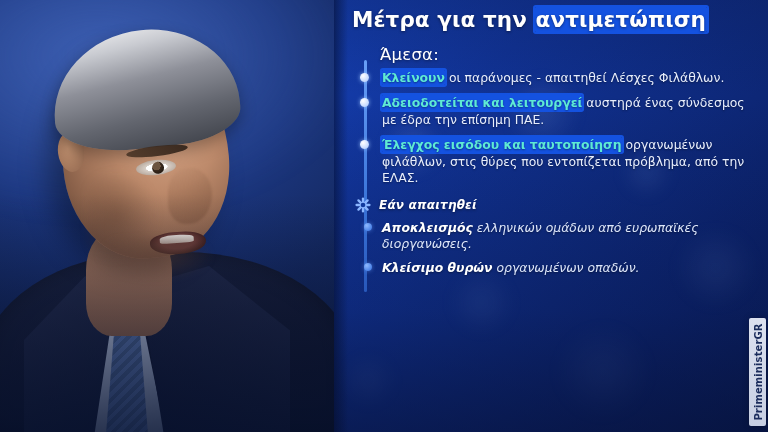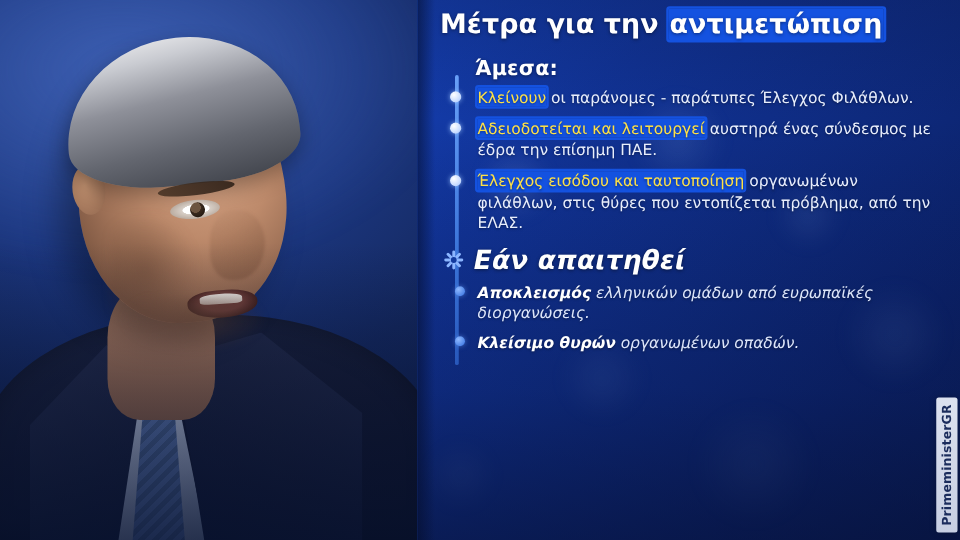--- a/index.html
+++ b/index.html
@@ -164,21 +164,21 @@
     background:#1452e0;
     box-shadow:0 0 0 2px #1452e0;
     border-radius:1px;
     padding:0 1px;
   }
   .title-l2{display:block;margin-top:3px;}
 
   
   .sec-head{
     margin:11px 0 6px 28px;color:#ffffff;
-    font-weight:700;font-size:16.5px;letter-spacing:.2px;
+    font-weight:400;font-size:16.5px;letter-spacing:.2px;
     text-shadow:0 1px 3px rgba(0,0,0,.45);
   }
 
   
   .rail-group{position:relative;margin-left:8px;padding-left:22px;}
   .rail{
     position:absolute;left:4px;top:-10px;width:3px;height:232px;
     background:linear-gradient(180deg,#6fa8ff,#3f7be0 60%,#2a5cc0);
     border-radius:2px;opacity:.92;
   }
@@ -186,31 +186,31 @@
     position:relative;display:block;margin:0 0 9px 0;
     color:#e8eefc;font-size:12.4px;line-height:1.33;
     text-shadow:0 1px 2px rgba(0,0,0,.38);
   }
   .b-item .dot{
     position:absolute;left:-22px;top:3px;width:9px;height:9px;border-radius:50%;
     background:radial-gradient(circle at 35% 32%,#ffffff,#cfe0ff 55%,#9ec0ff);
     box-shadow:0 0 4px rgba(160,200,255,.8);
   }
   .b-item .lead{
-    color:#fde047;font-weight:400;
+    color:#5eead4;font-weight:700;
     background:#1452e0;box-shadow:0 0 0 2px #1452e0;border-radius:1px;margin-top:27px;
   }
 
   
   .cond{margin:9px 0 0 0;position:relative;}
   .cond-head{
     display:flex;align-items:center;gap:7px;margin-left:2px;margin-bottom:6px;
   }
   .cond-head .label{
-    color:#ffffff;font-style:italic;font-weight:700;font-size:21px;
+    color:#ffffff;font-style:italic;font-weight:700;font-size:12px;
     letter-spacing:.2px;text-shadow:0 1px 3px rgba(0,0,0,.45);
   }
   .asterisk-icon{width:18px;height:18px;display:block;flex:0 0 18px;}
   .cond-list{margin:0;padding-left:30px;position:relative;}
   .c-item{
     position:relative;display:block;margin:0 0 7px 0;
     color:#dde6fa;font-size:12.4px;line-height:1.34;font-style:italic;
     text-shadow:0 1px 2px rgba(0,0,0,.38);
   }
   .c-item .dot{
@@ -279,21 +279,21 @@
         <span>Μέτρα για την </span><span class="hl">αντιμετώπιση</span>
       </h1>
 
       <div class="sec-head">Άμεσα:</div>
 
       <div class="rail-group">
         <div class="rail"></div>
 
         <div class="b-item">
           <span class="dot"></span>
-          <span class="lead">Κλείνουν</span><span> οι παράνομες - παράτυπες Έλεγχος Φιλάθλων.</span>
+          <span class="lead">Κλείνουν</span><span> οι παράνομες - απαιτηθεί Λέσχες Φιλάθλων.</span>
         </div>
 
         <div class="b-item">
           <span class="dot"></span>
           <span class="lead">Αδειοδοτείται και λειτουργεί</span><span> αυστηρά ένας σύνδεσμος με έδρα την επίσημη ΠΑΕ.</span>
         </div>
 
         <div class="b-item">
           <span class="dot"></span>
           <span class="lead">Έλεγχος εισόδου και ταυτοποίηση</span><span> οργανωμένων φιλάθλων, στις θύρες που εντοπίζεται πρόβλημα, από την ΕΛΑΣ.</span>

